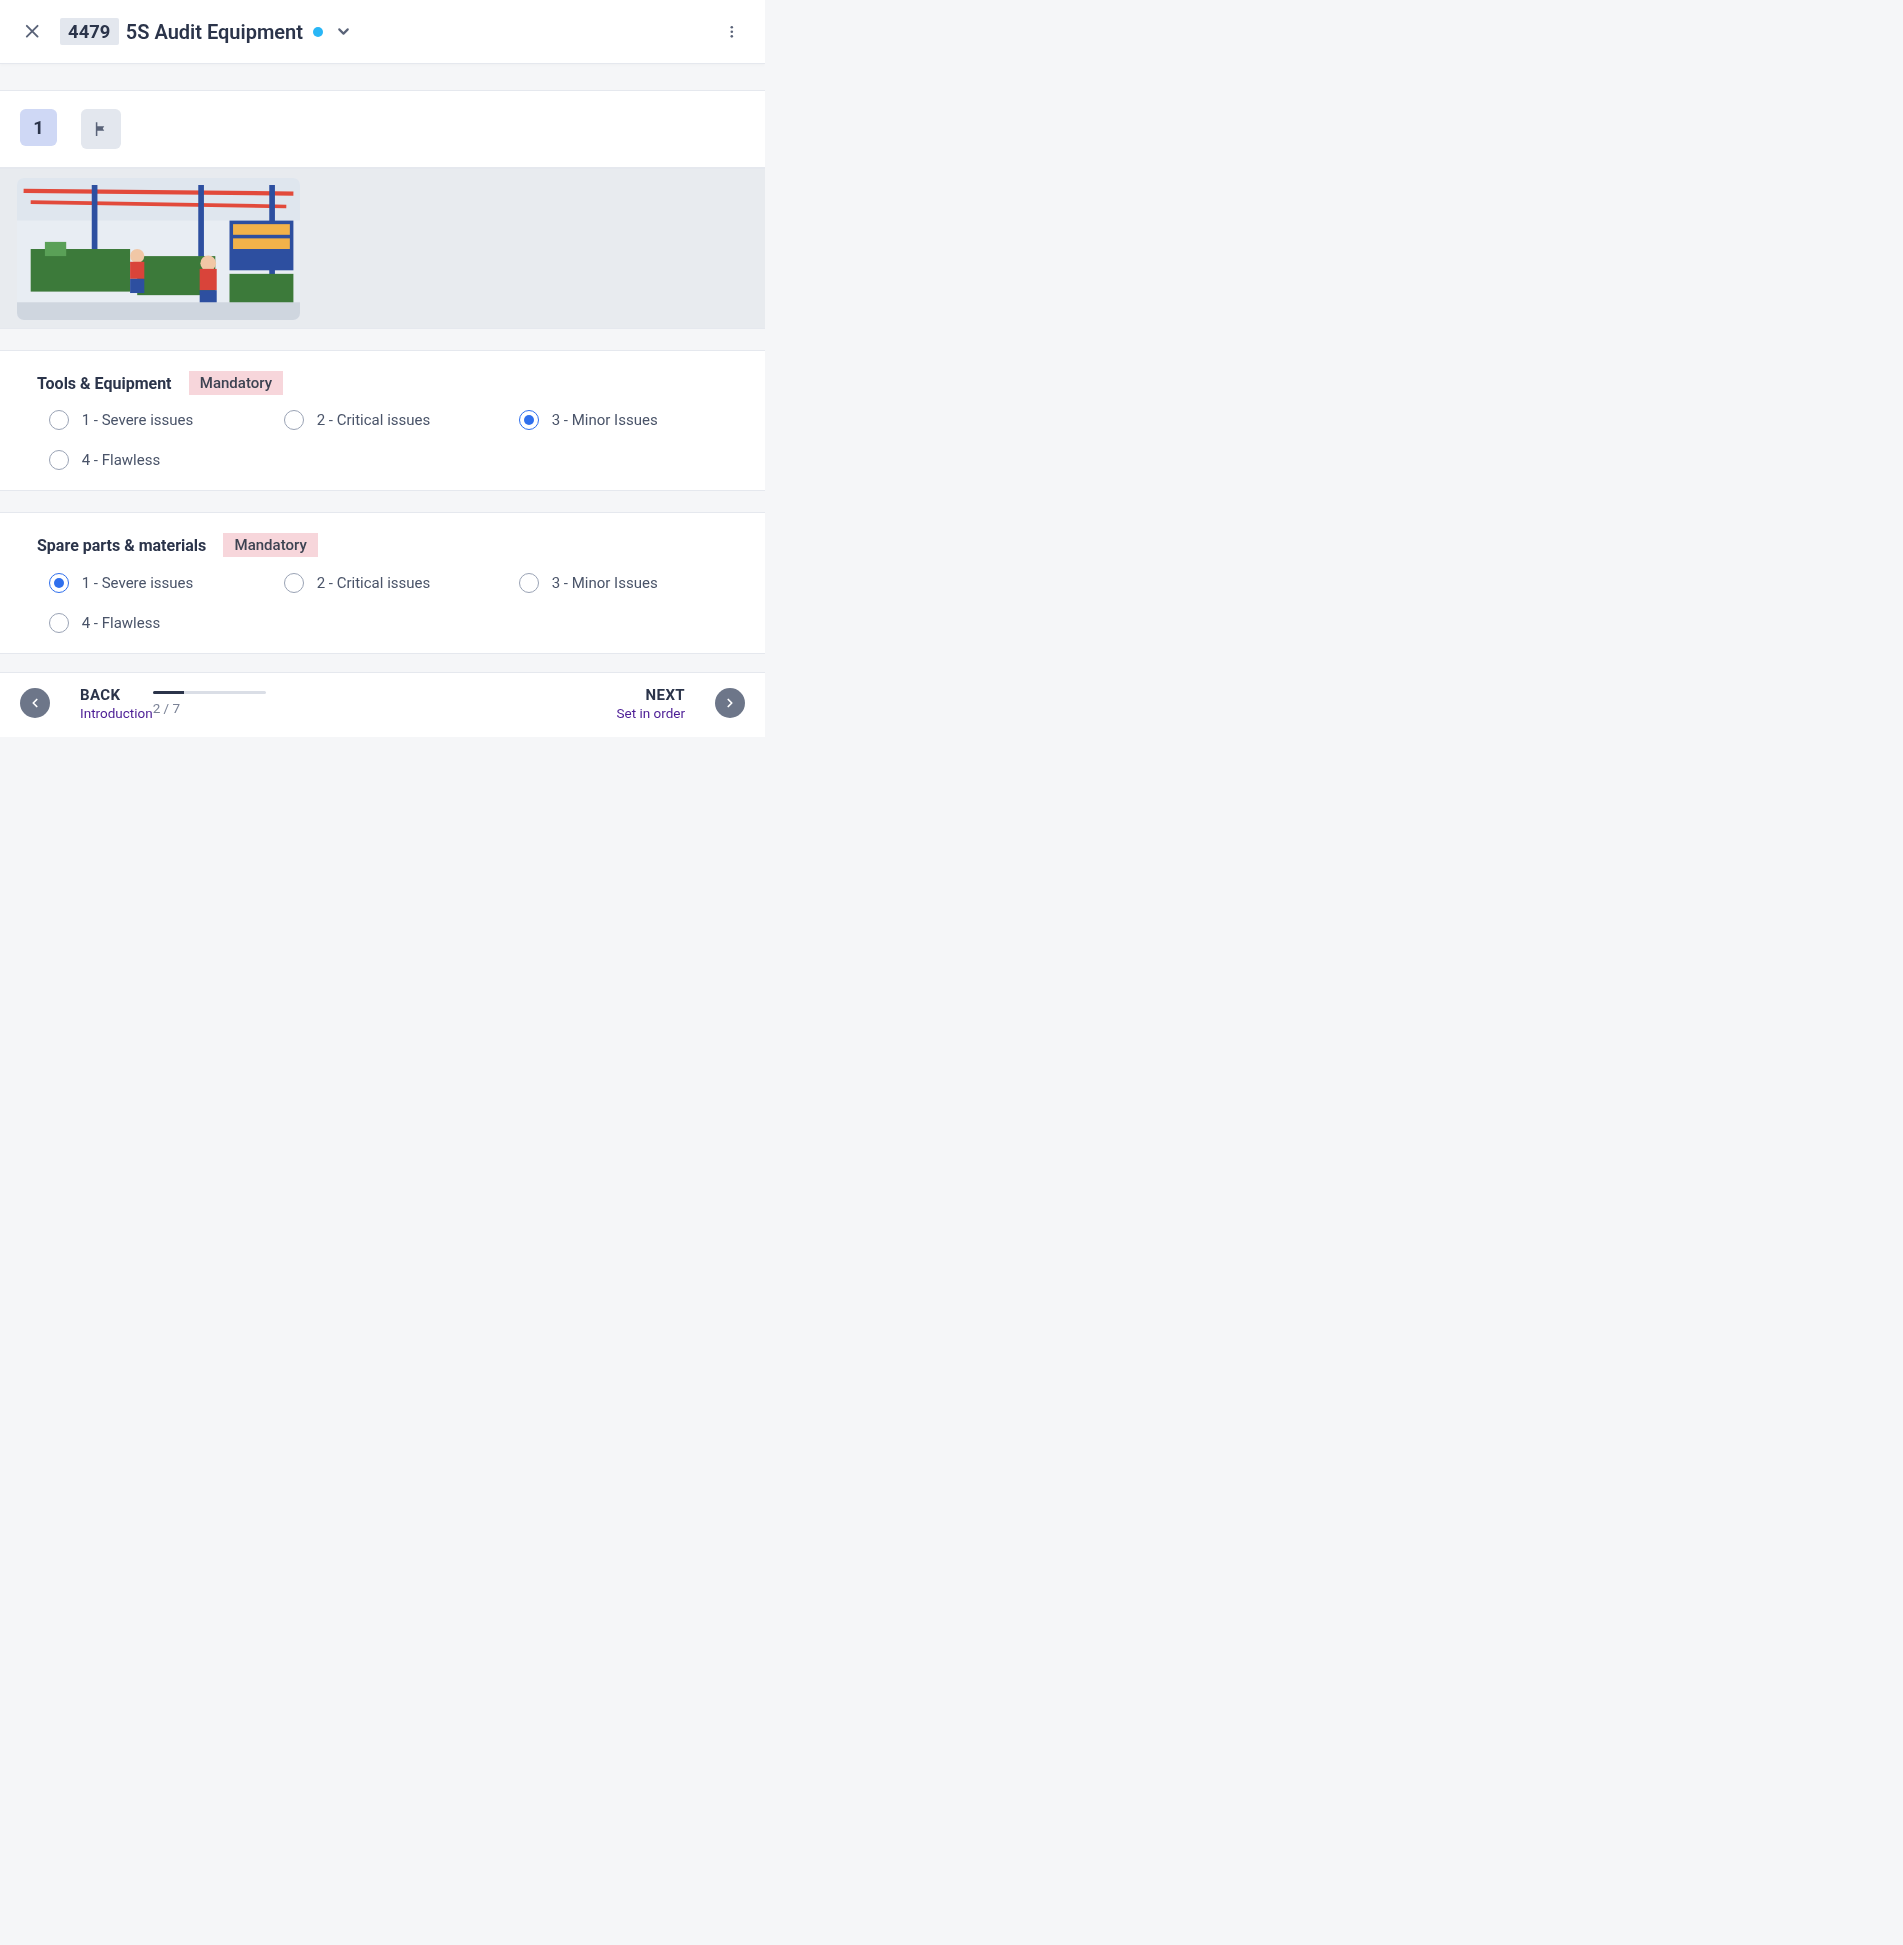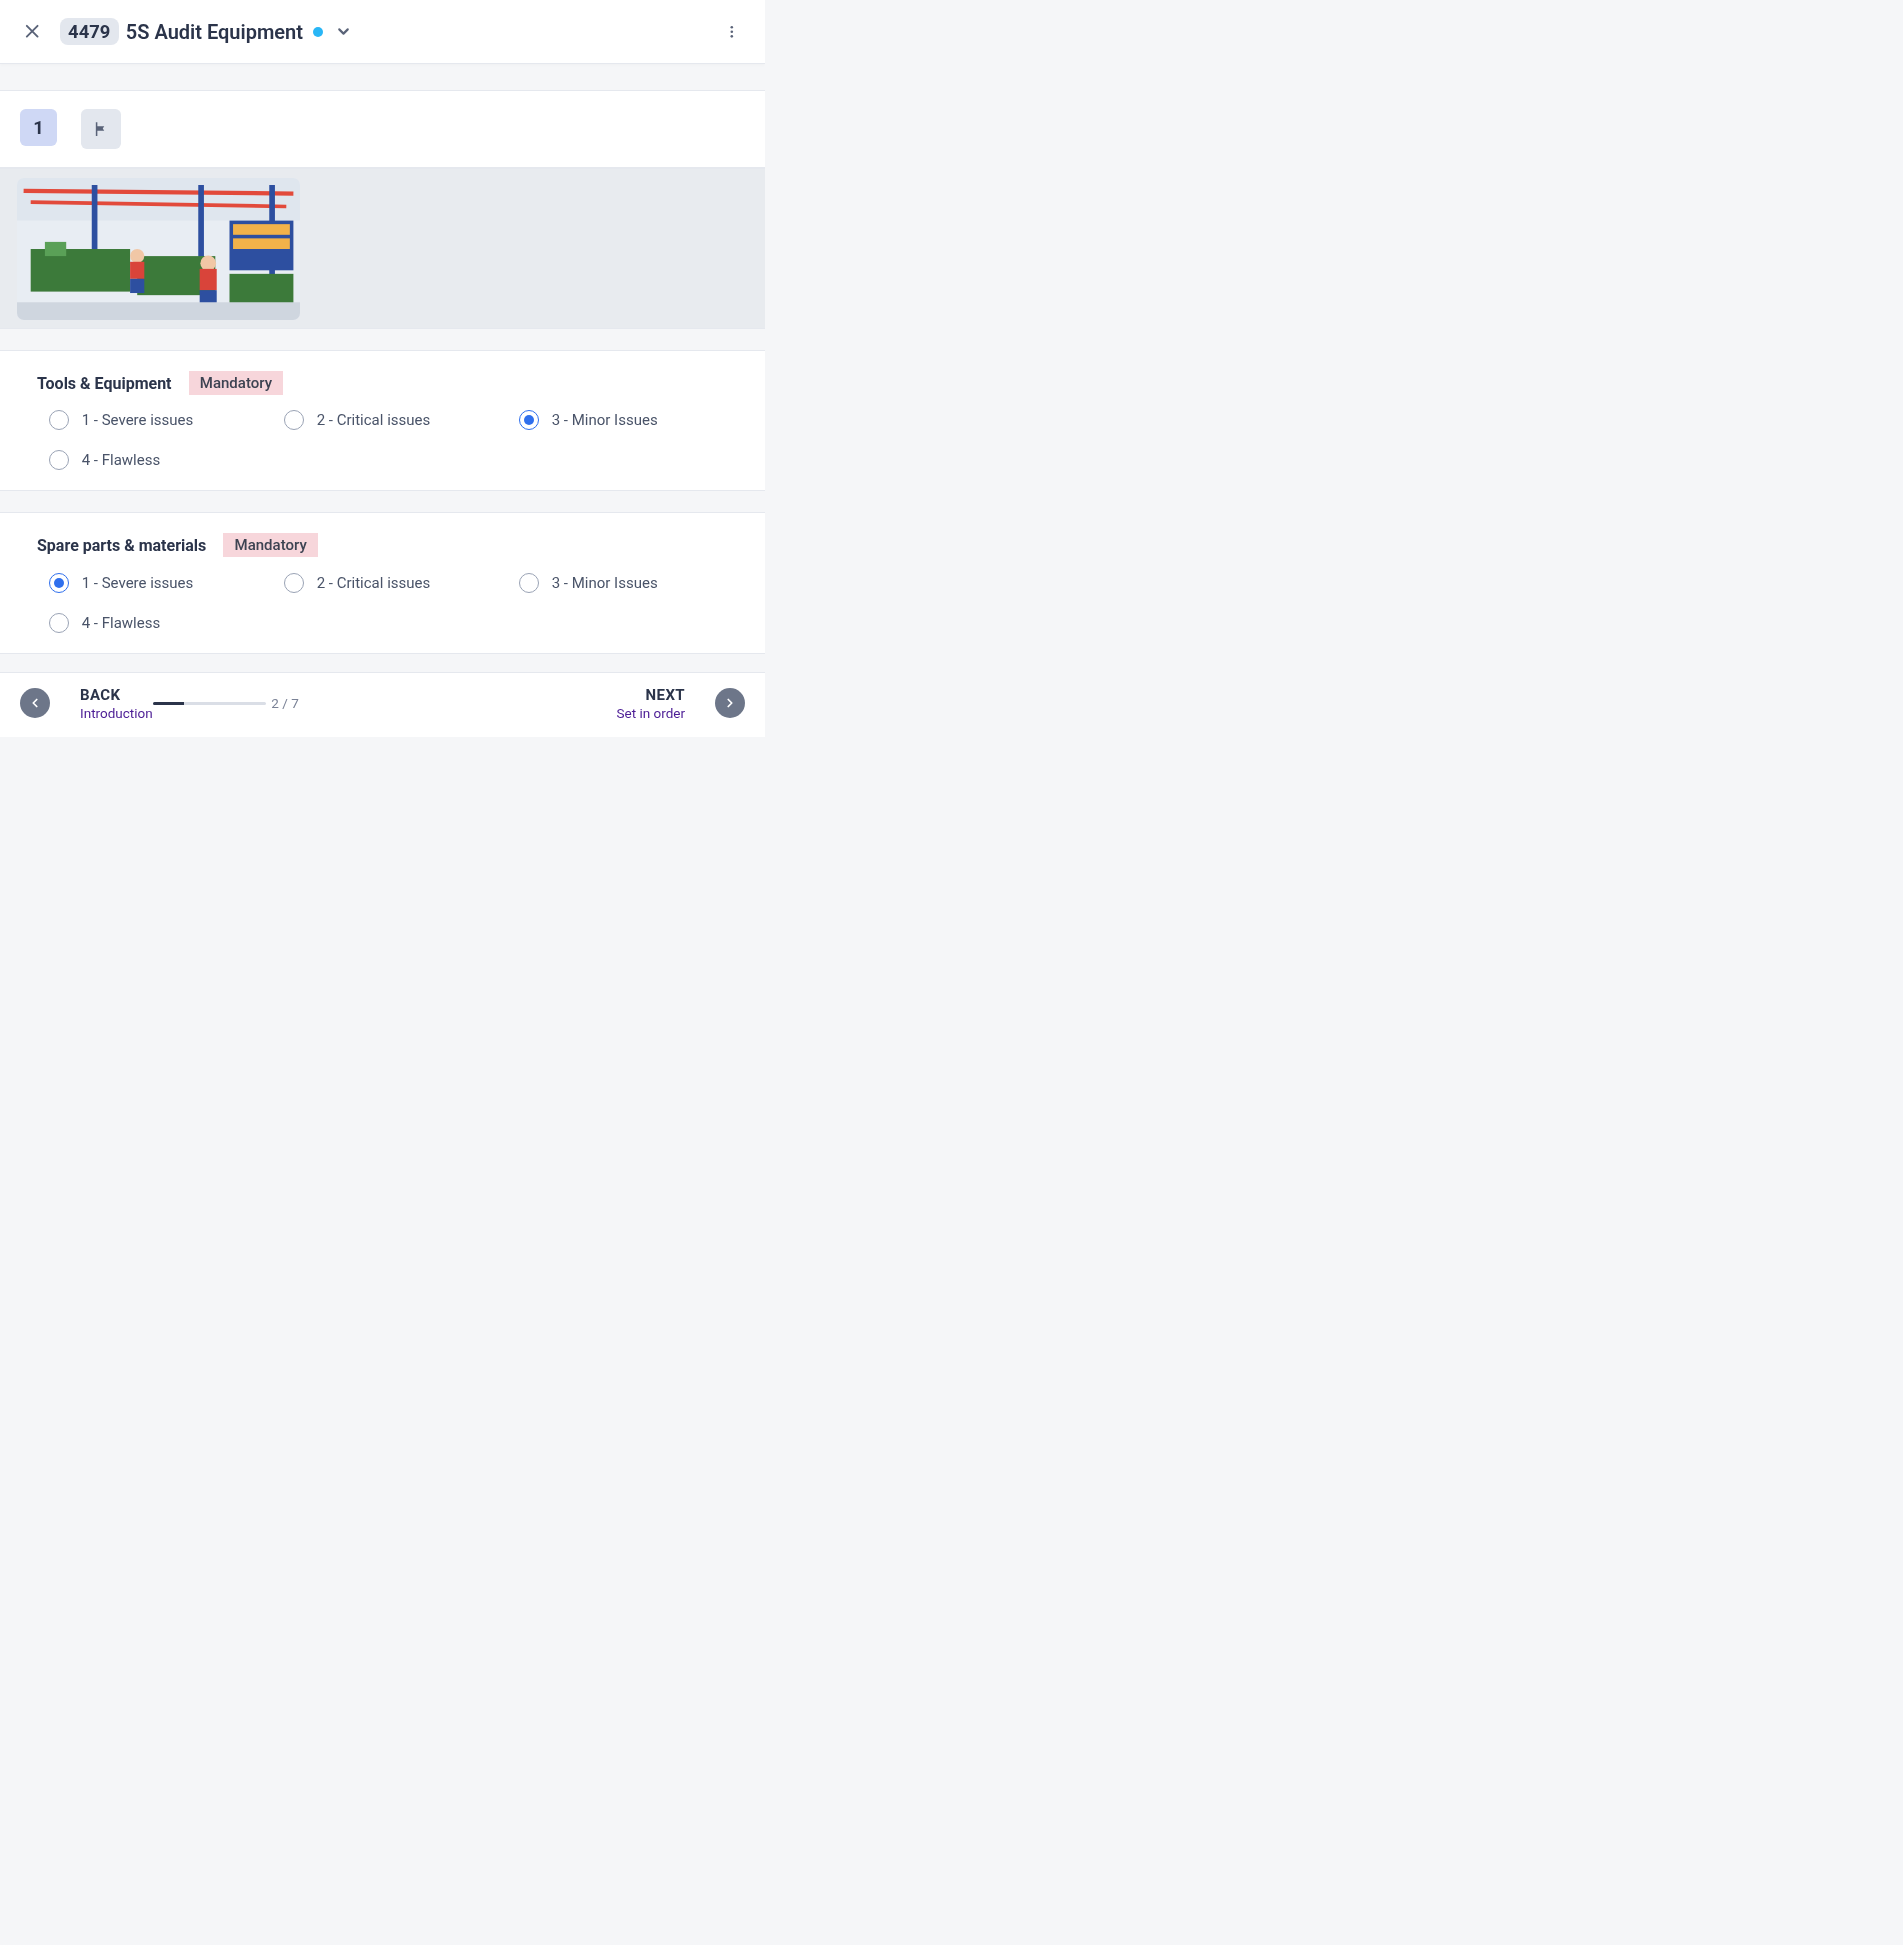--- a/index.html
+++ b/index.html
@@ -22,21 +22,21 @@
   }
   .close-btn {
     width: 24px; height: 24px;
     display:flex; align-items:center; justify-content:center;
     color:#5a6378;
     cursor:pointer;
     margin-right: 15.6px;
   }
   .id-pill {
     background:#e3e7ee;
-    border-radius:8px;
+    border-radius:2px;
     padding:2.8px 8.5px;
     font-weight:700;
     font-size:18.4px;
     color:#2b344a;
     margin-right: 7px;
   }
   .title-text {
     font-size:20px;
     font-weight:600;
     color:#2b344a;
@@ -188,22 +188,22 @@
   .nav-labels { display:flex; flex-direction:column; }
   .nav-primary {
     font-size:15px; font-weight:700; letter-spacing:0.4px; color:#2b344a;
   }
   .nav-secondary {
     font-size:13.5px; color:#4c1d95; margin-top:1.4px;
   }
   .footer-center {
     flex:1;
     display:flex;
-    flex-direction:row;
-    align-items:center;
+    flex-direction:column;
+    align-items:flex-start;
     gap:5.7px;
   }
   .progress-track {
     width:113px; height:3.5px; background:#dadee6; border-radius:2.1px; overflow:hidden;
   }
   .progress-fill {
     height:100%; background:#2b344a;
   }
   .progress-text { font-size:13.5px; color:#7a8296; }
   .right-labels { text-align:right; }

